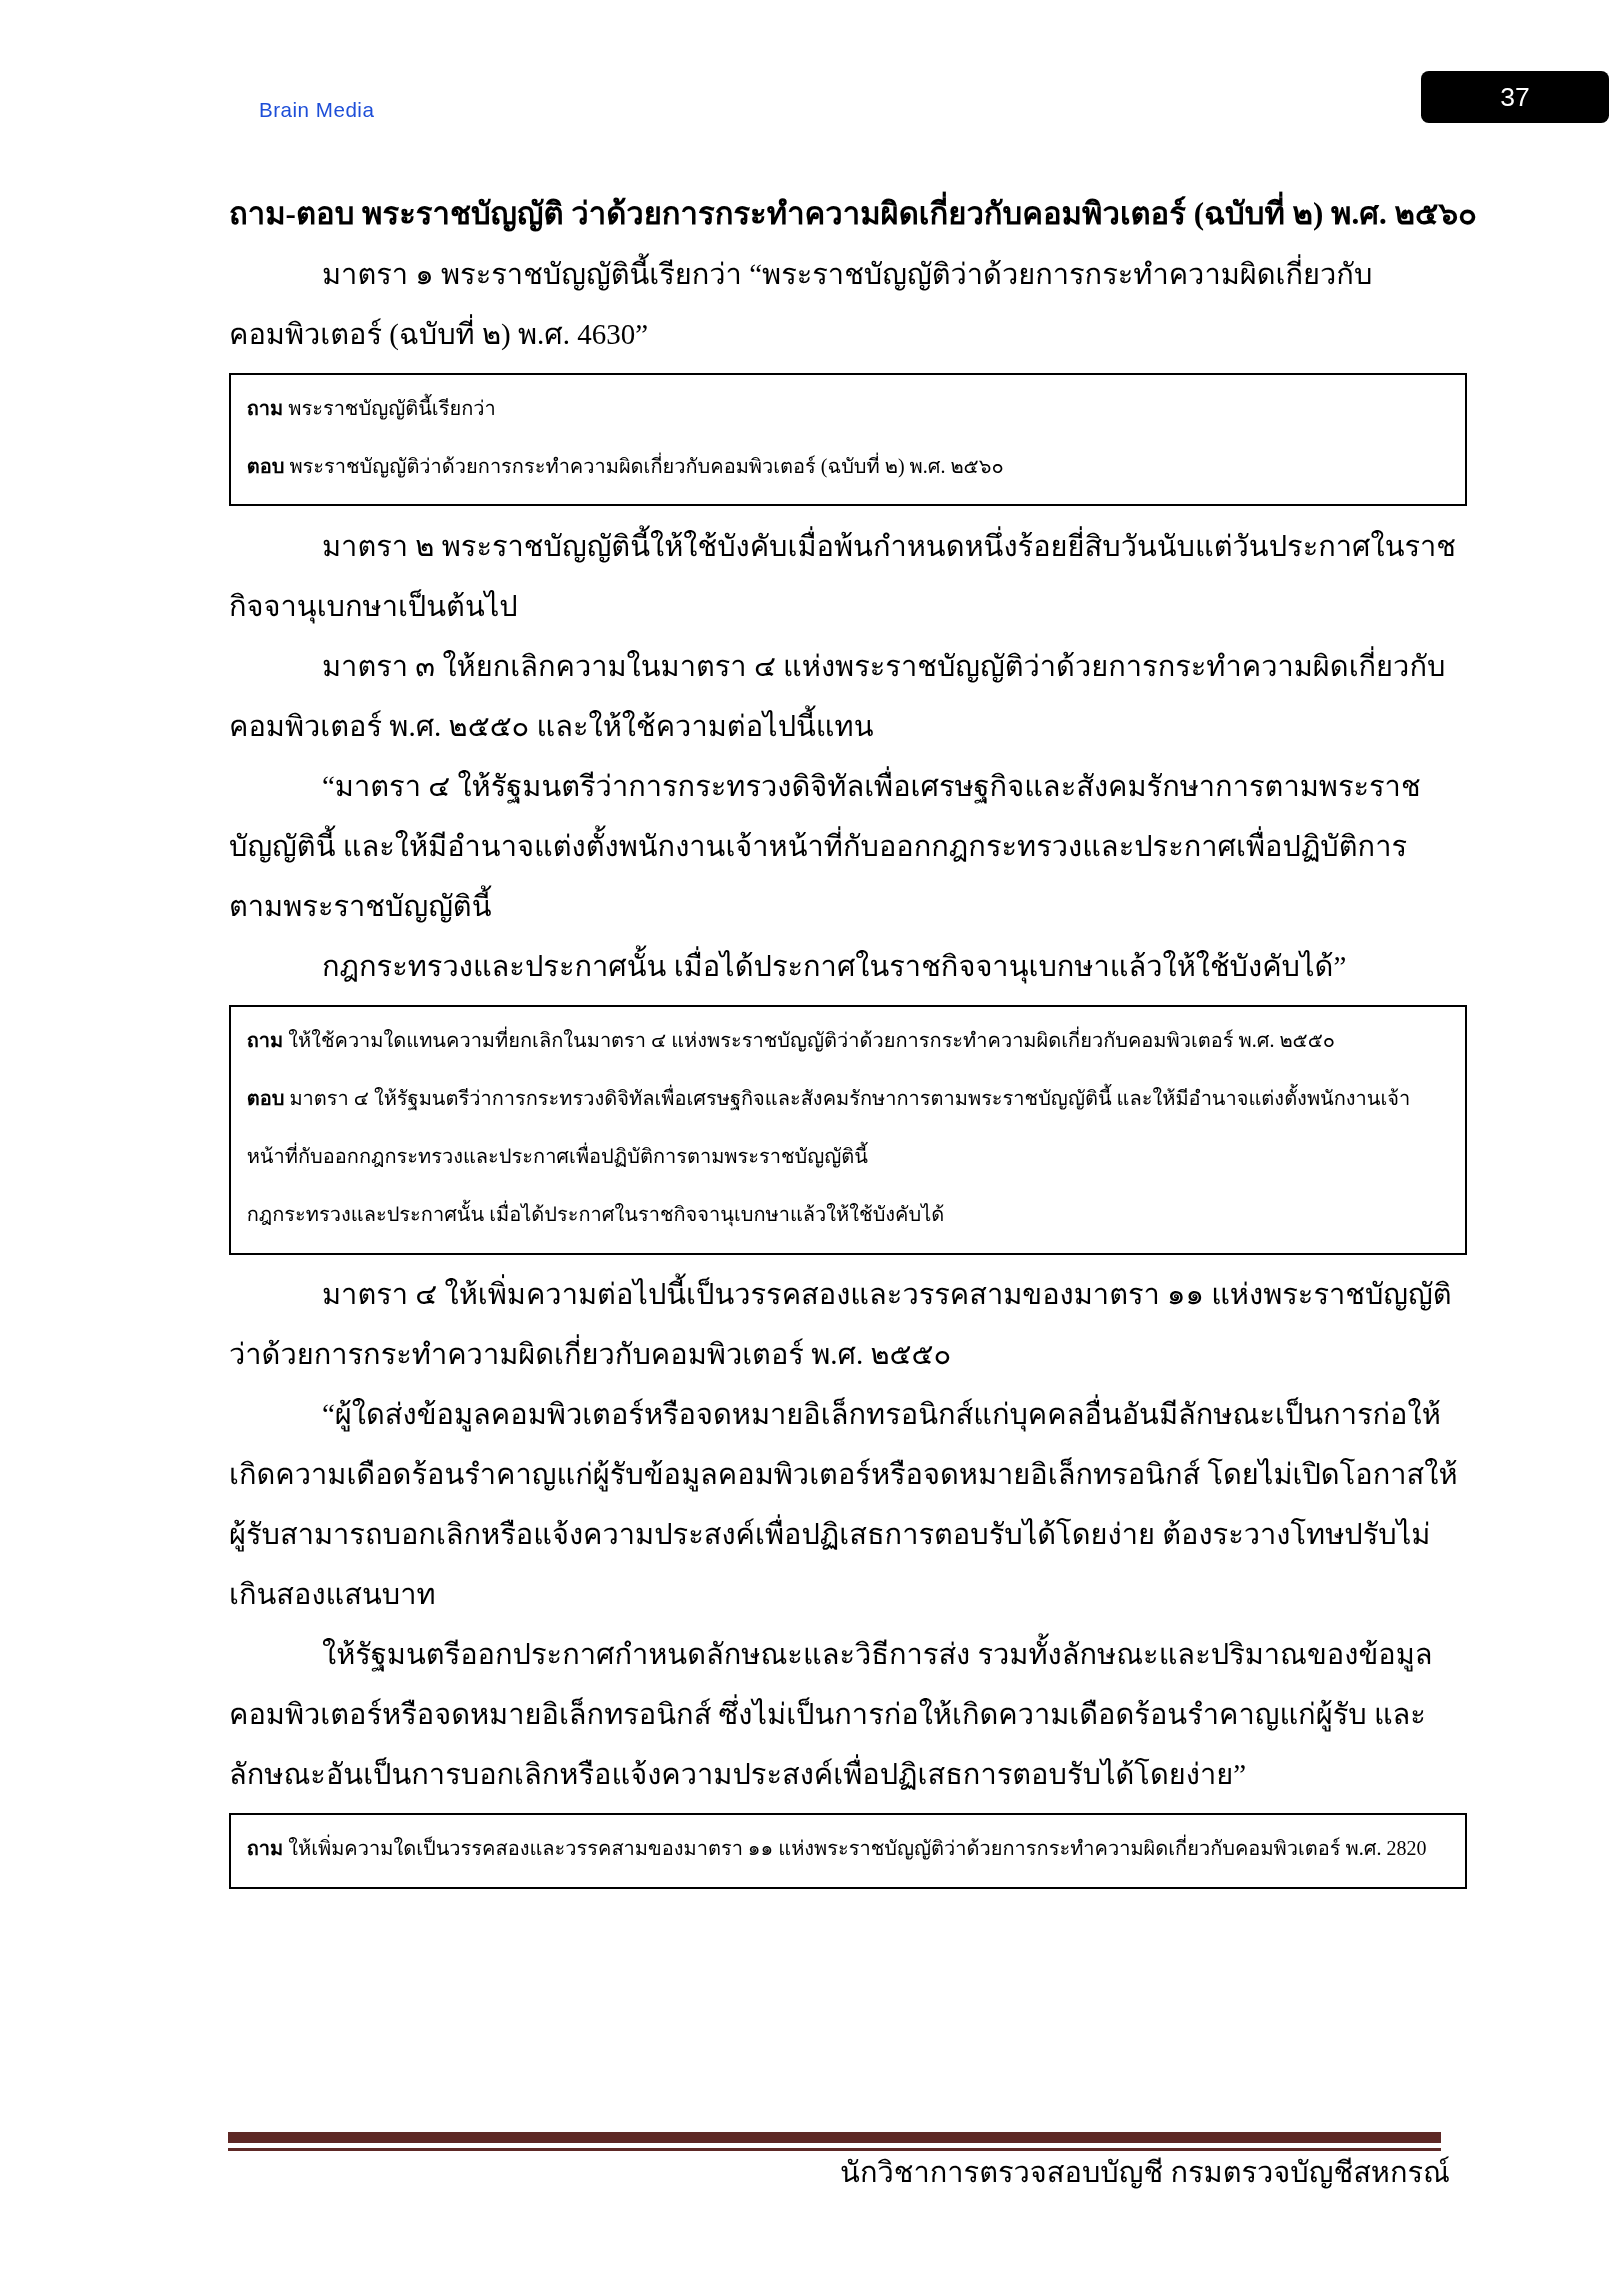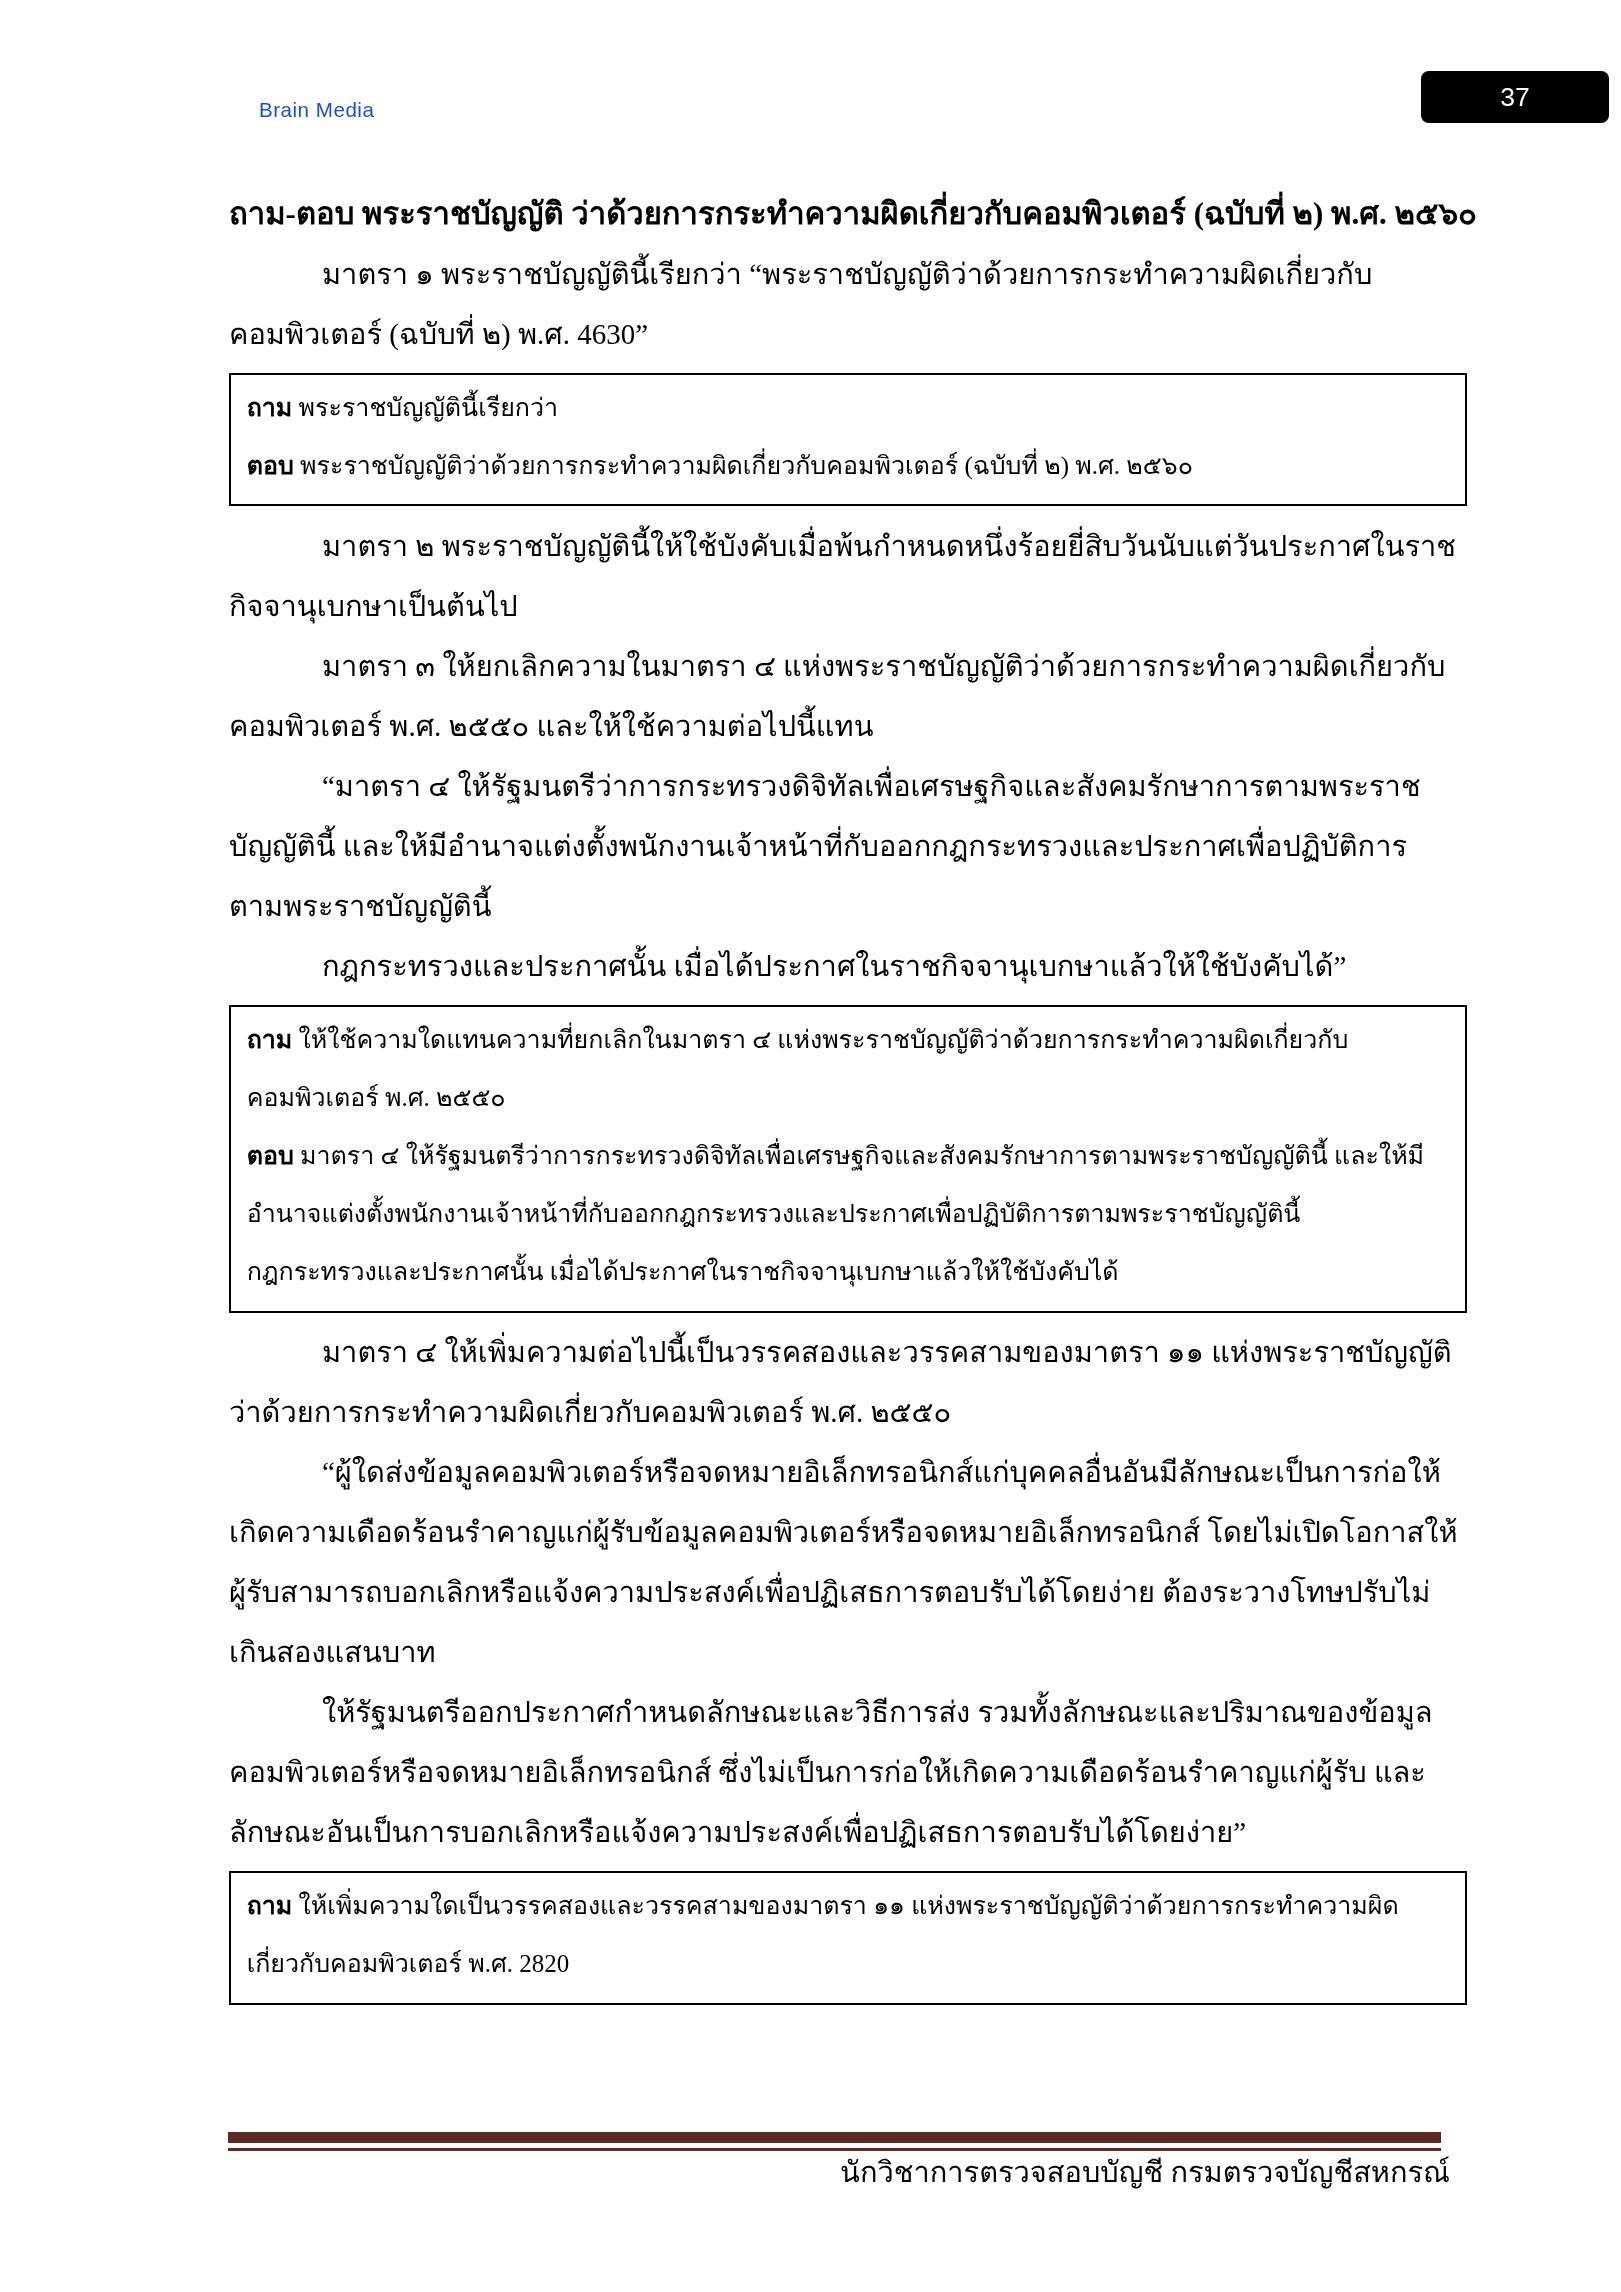--- a/index.html
+++ b/index.html
@@ -60,21 +60,21 @@
     margin: 0;
     text-indent: 93px;
     text-align: left;
   }
   .qa-box {
     border: 2.9px solid #000000;
     margin: 8.8px 0 9.8px 0;
     padding: 3.9px 15.7px 9.8px 15.7px;
   }
   .qa-line {
-    font-size: 25px;
+    font-size: 20px;
     line-height: 58px;
     margin: 0;
   }
   .qa-label {
     font-weight: bold;
   }
 
   
   .footer-bar-thick {
     position: absolute;

